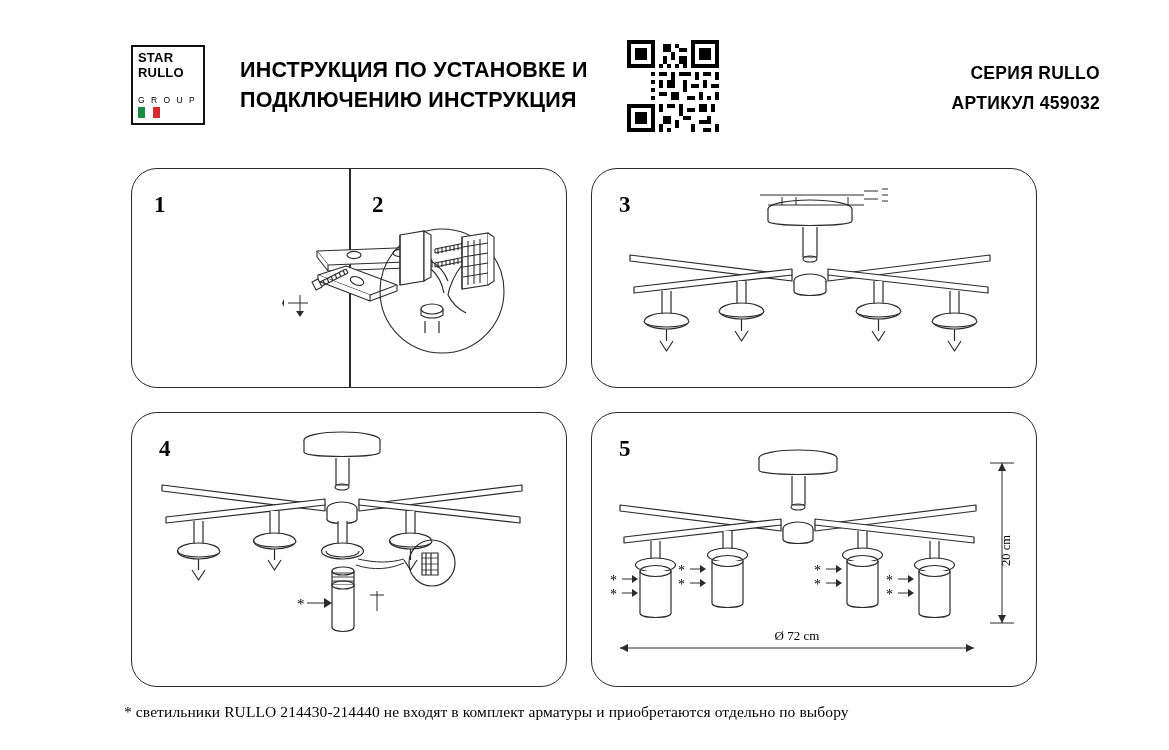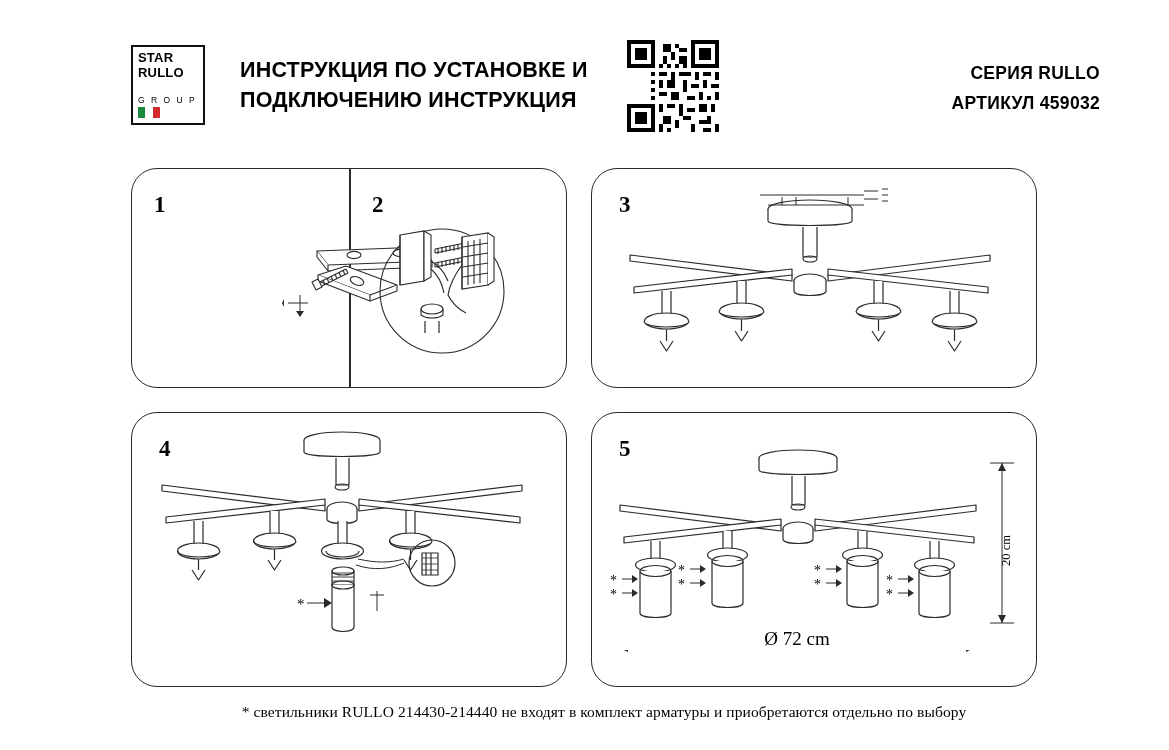--- a/index.html
+++ b/index.html
@@ -115,21 +115,20 @@
   #panel-4 { left: 131px; top: 412px; width: 436px; height: 275px; }
   #panel-5 { left: 591px; top: 412px; width: 446px; height: 275px; }
 
   .footnote {
     position: absolute;
     left: 124px; top: 703px;
     width: 960px;
     font-size: 15.5px;
     font-family: "Liberation Serif", serif;
     letter-spacing: 0.1px;
-    text-align: center;
   }
 
   svg { display: block; }
   .art { position: absolute; left: 0; top: 0; }
 </style>
 </head>
 <body>
 
 <div class="page">
 
@@ -522,20 +521,20 @@
         </g>
 
         <g stroke-width="1">
           <path d="M28 235 L382 235"></path>
           <path d="M36 231 L28 235 L36 239" fill="#2b2b2b" stroke="none"></path>
           <path d="M374 231 L382 235 L374 239" fill="#2b2b2b" stroke="none"></path>
         </g>
       </g>
     </svg>
     <div style="position:absolute; left:399px; top:130px; transform:rotate(-90deg); transform-origin:center; font-size:12.5px; font-family:'Liberation Serif', serif;">20 cm</div>
-    <div style="position:absolute; left:0; top:215px; width:410px; text-align:center; font-size:19px; font-family:'Liberation Serif', serif; background:#fff; display:inline-block;">
+    <div style="position:absolute; left:0; top:215px; width:410px; text-align:center; font-size:13px; font-family:'Liberation Serif', serif; background:#fff; display:inline-block;">
       <span style="background:#fff; padding:0 6px;">Ø 72 cm</span>
     </div>
   </div>
 
   <div class="footnote">* светильники RULLO 214430-214440 не входят в комплект арматуры и приобретаются отдельно по выбору</div>
 
 </div>
 
 </body></html>

